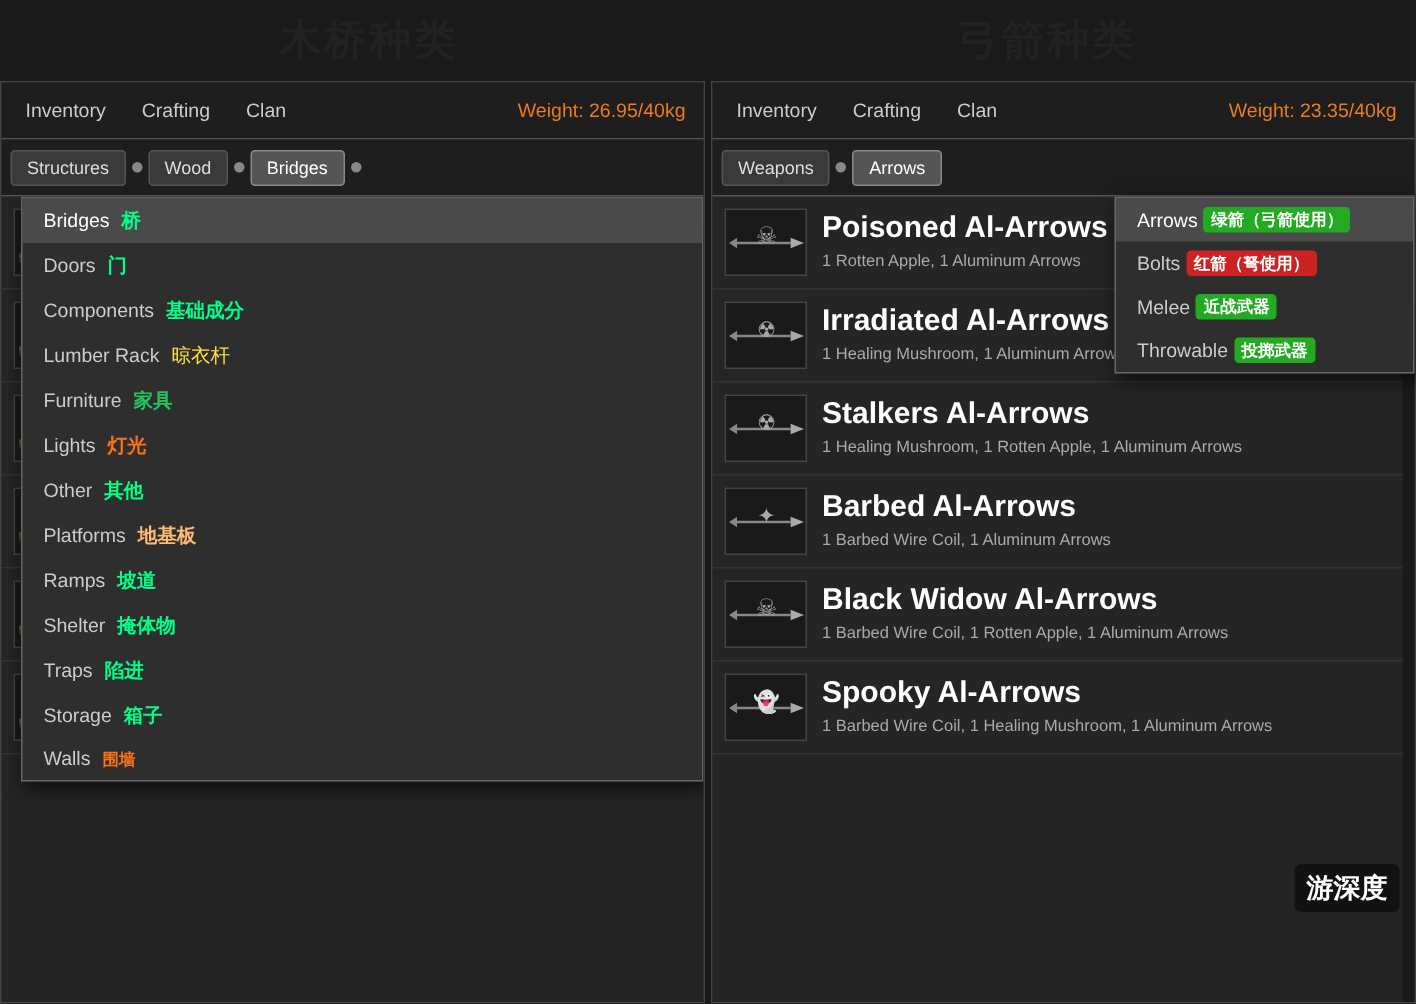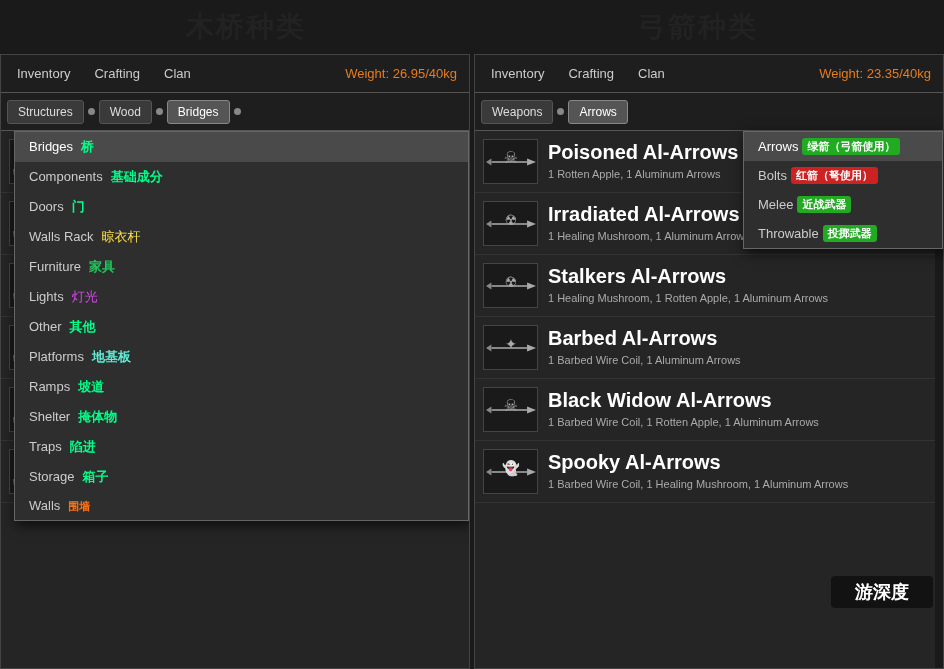--- a/index.html
+++ b/index.html
@@ -238,21 +238,21 @@
     }
     .arrows-dropdown-selected { background: #4a4a4a; color: #fff; }
 
     
     .watermark {
       position: absolute;
       color: #fff;
       font-size: 18px;
       font-weight: bold;
       background: rgba(0,0,0,0.5);
-      padding: 4px 24px;
+      padding: 4px 8px;
       border-radius: 4px;
       pointer-events: none;
     }
   </style>
 </head>
 <body>
 
 <div class="titles-row">
   <span class="section-title">木桥种类</span>
   <span class="section-title">弓箭种类</span>
@@ -394,27 +394,27 @@
             <div class="item-info">
               <div class="item-name">9x6 Bridge</div>
               <div class="item-mats">2 Wood Floor Panel, 3 Lumber, 1 Wood Log</div>
             </div>
           </div>
         </div>
 
       <div class="dropdown-menu" style="position:absolute; top:0; right:0; z-index:10;">
 
       <div class="dropdown-item dropdown-item-selected"><span>Bridges</span><span style="color: rgb(0, 255, 136); font-size: 13px; margin-left: 8px; font-weight: bold;">桥</span></div>
+          <div class="dropdown-item"><span>Doors</span><span style="color: rgb(0, 255, 136); font-size: 13px; margin-left: 8px; font-weight: bold;">门</span></div>
           <div class="dropdown-item"><span>Components</span><span style="color: rgb(0, 255, 136); font-size: 13px; margin-left: 8px; font-weight: bold;">基础成分</span></div>
-          <div class="dropdown-item"><span>Doors</span><span style="color: rgb(0, 255, 136); font-size: 13px; margin-left: 8px; font-weight: bold;">门</span></div>
-          <div class="dropdown-item"><span>Walls Rack</span><span style="color: #fde047; font-size: 13px; margin-left: 8px; font-weight: normal;">晾衣杆</span></div>
+          <div class="dropdown-item"><span>Lumber Rack</span><span style="color: #fde047; font-size: 13px; margin-left: 8px; font-weight: normal;">晾衣杆</span></div>
           <div class="dropdown-item"><span>Furniture</span><span style="color: #22c55e; font-size: 13px; margin-left: 8px; font-weight: bold;">家具</span></div>
-          <div class="dropdown-item"><span>Lights</span><span style="color: #d946ef; font-size: 13px; margin-left: 8px; font-weight: normal;">灯光</span></div>
+          <div class="dropdown-item"><span>Lights</span><span style="color: #f97316; font-size: 13px; margin-left: 8px; font-weight: bold;">灯光</span></div>
           <div class="dropdown-item"><span>Other</span><span style="color: rgb(0, 255, 136); font-size: 13px; margin-left: 8px; font-weight: bold;">其他</span></div>
-          <div class="dropdown-item"><span>Platforms</span><span style="color: #5eead4; font-size: 13px; margin-left: 8px; font-weight: bold;">地基板</span></div>
+          <div class="dropdown-item"><span>Platforms</span><span style="color: #fdba74; font-size: 13px; margin-left: 8px; font-weight: bold;">地基板</span></div>
           <div class="dropdown-item"><span>Ramps</span><span style="color: rgb(0, 255, 136); font-size: 13px; margin-left: 8px; font-weight: bold;">坡道</span></div>
           <div class="dropdown-item"><span>Shelter</span><span style="color: rgb(0, 255, 136); font-size: 13px; margin-left: 8px; font-weight: bold;">掩体物</span></div>
           <div class="dropdown-item"><span>Traps</span><span style="color: rgb(0, 255, 136); font-size: 13px; margin-left: 8px; font-weight: bold;">陷进</span></div>
           <div class="dropdown-item"><span>Storage</span><span style="color: rgb(0, 255, 136); font-size: 13px; margin-left: 8px; font-weight: bold;">箱子</span></div>
           <div class="dropdown-item"><span>Walls</span><span style="color: #f97316; font-size: 11px; margin-left: 8px; font-weight: bold;">围墙</span></div>
         </div>
     </div>
   </div>
 
   <div class="panel panel-right" style="position:relative;">

